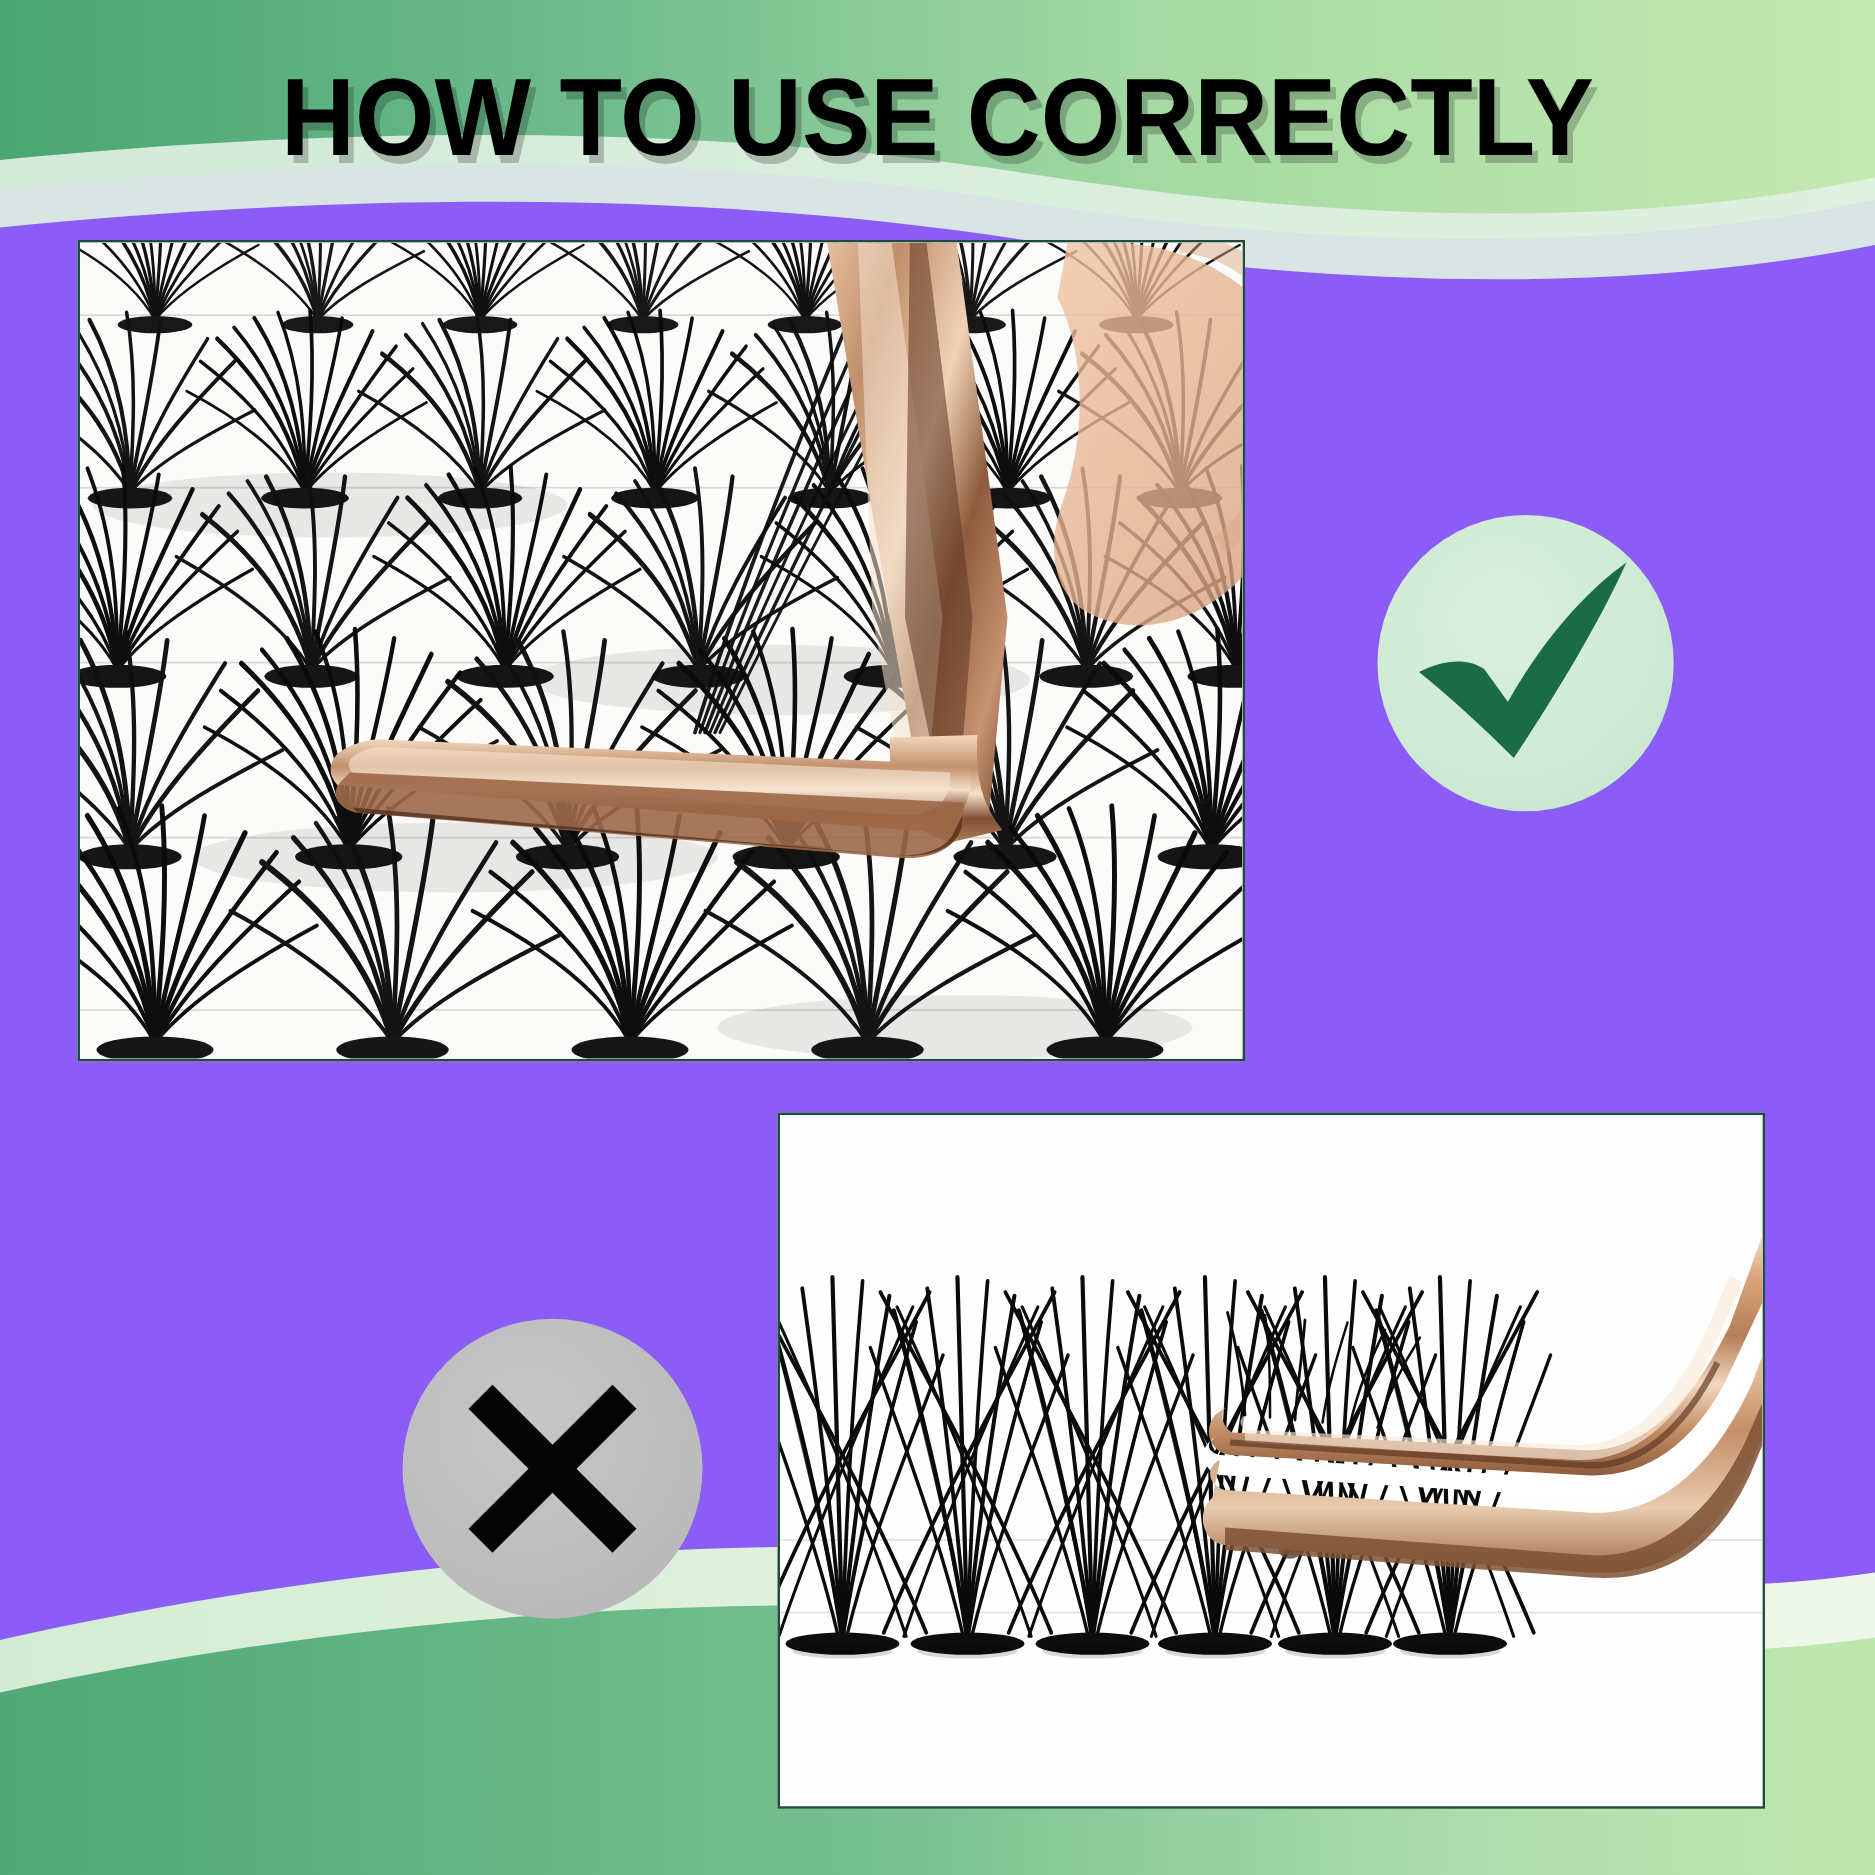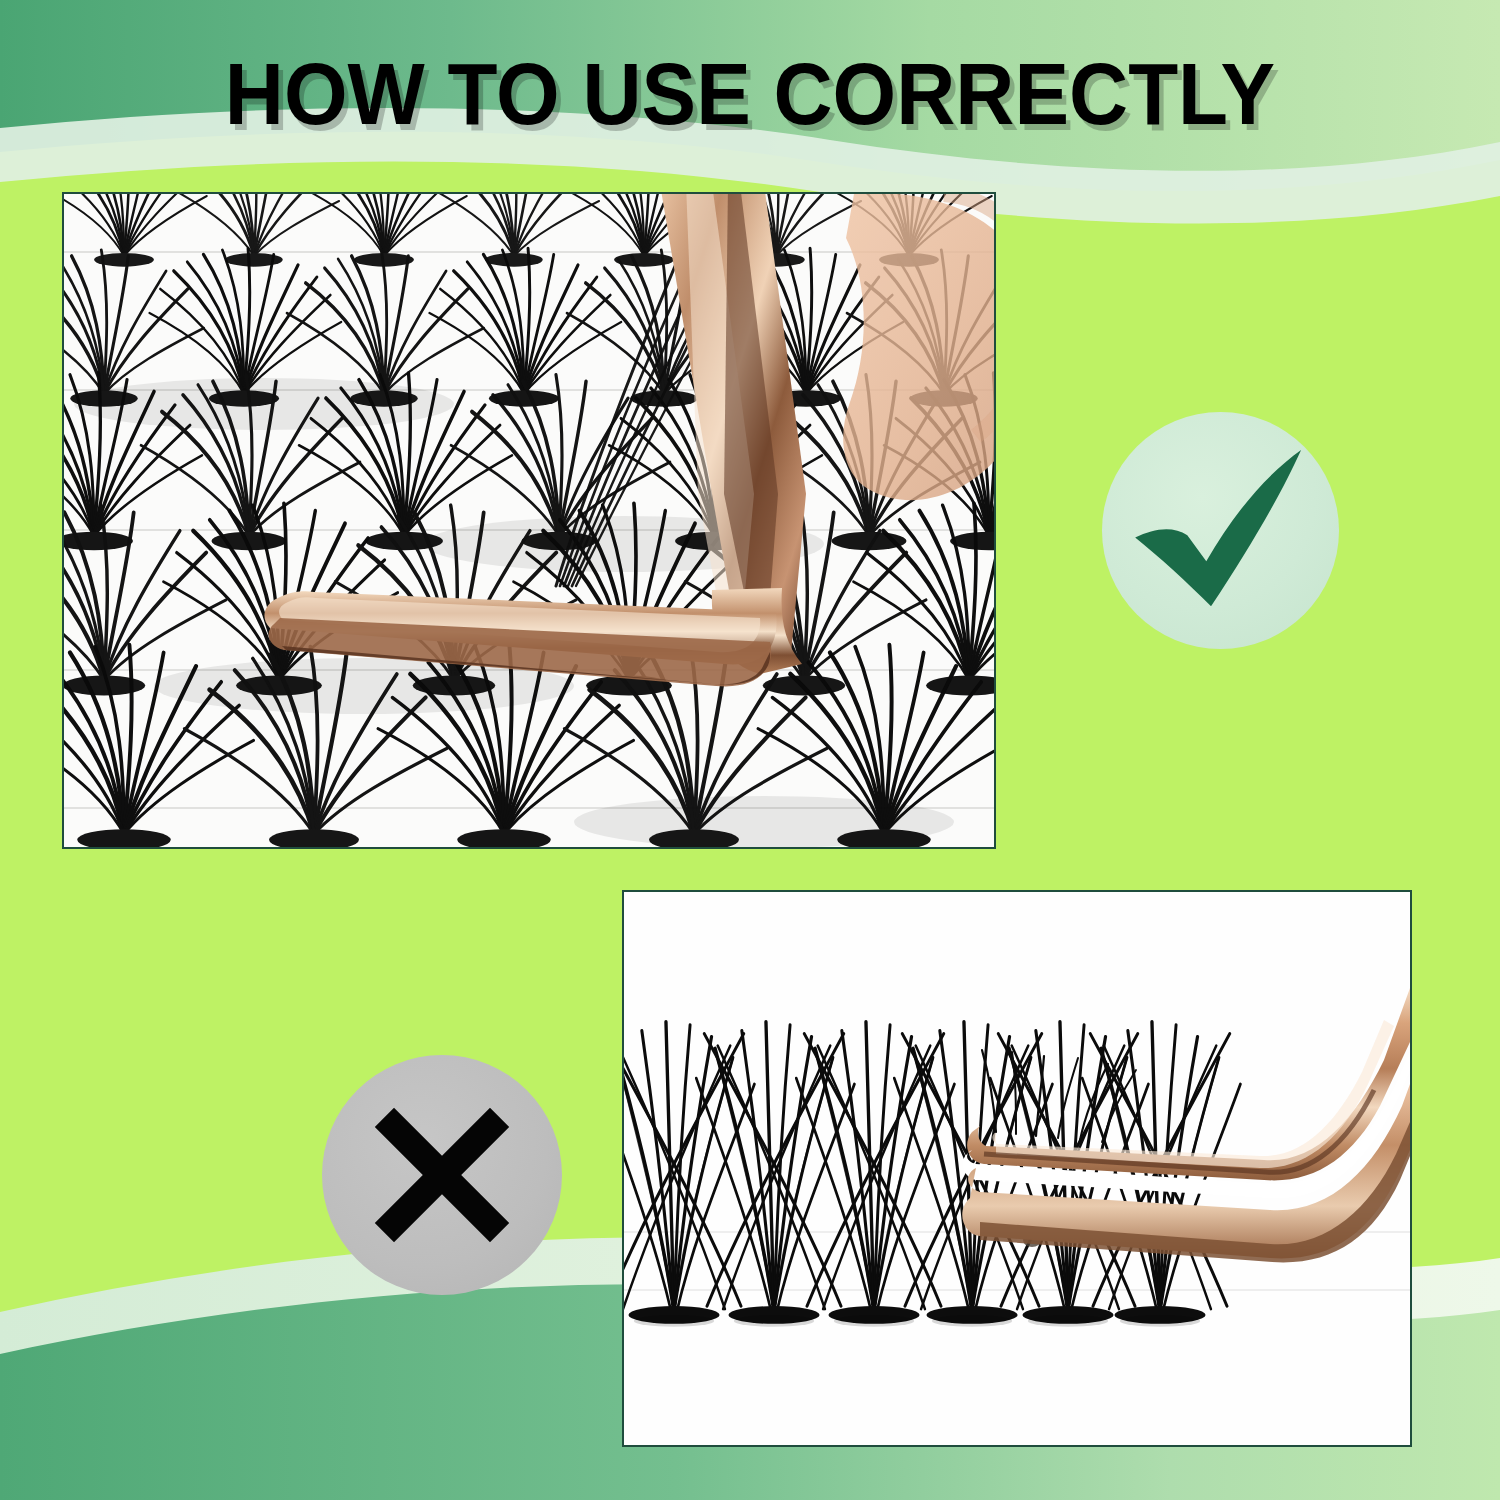--- a/index.html
+++ b/index.html
@@ -5,21 +5,21 @@
   html, body {
     margin: 0;
     padding: 0;
     background: #ffffff;
   }
   #page {
     position: relative;
     width: 1500px;
     height: 1500px;
     overflow: hidden;
-    background: #bef264;
+    background: #8b5cf6;
     font-family: "Liberation Sans", sans-serif;
   }
 
   
   .bg-layer {
     position: absolute;
     inset: 0;
     width: 1500px;
     height: 1500px;
     pointer-events: none;

